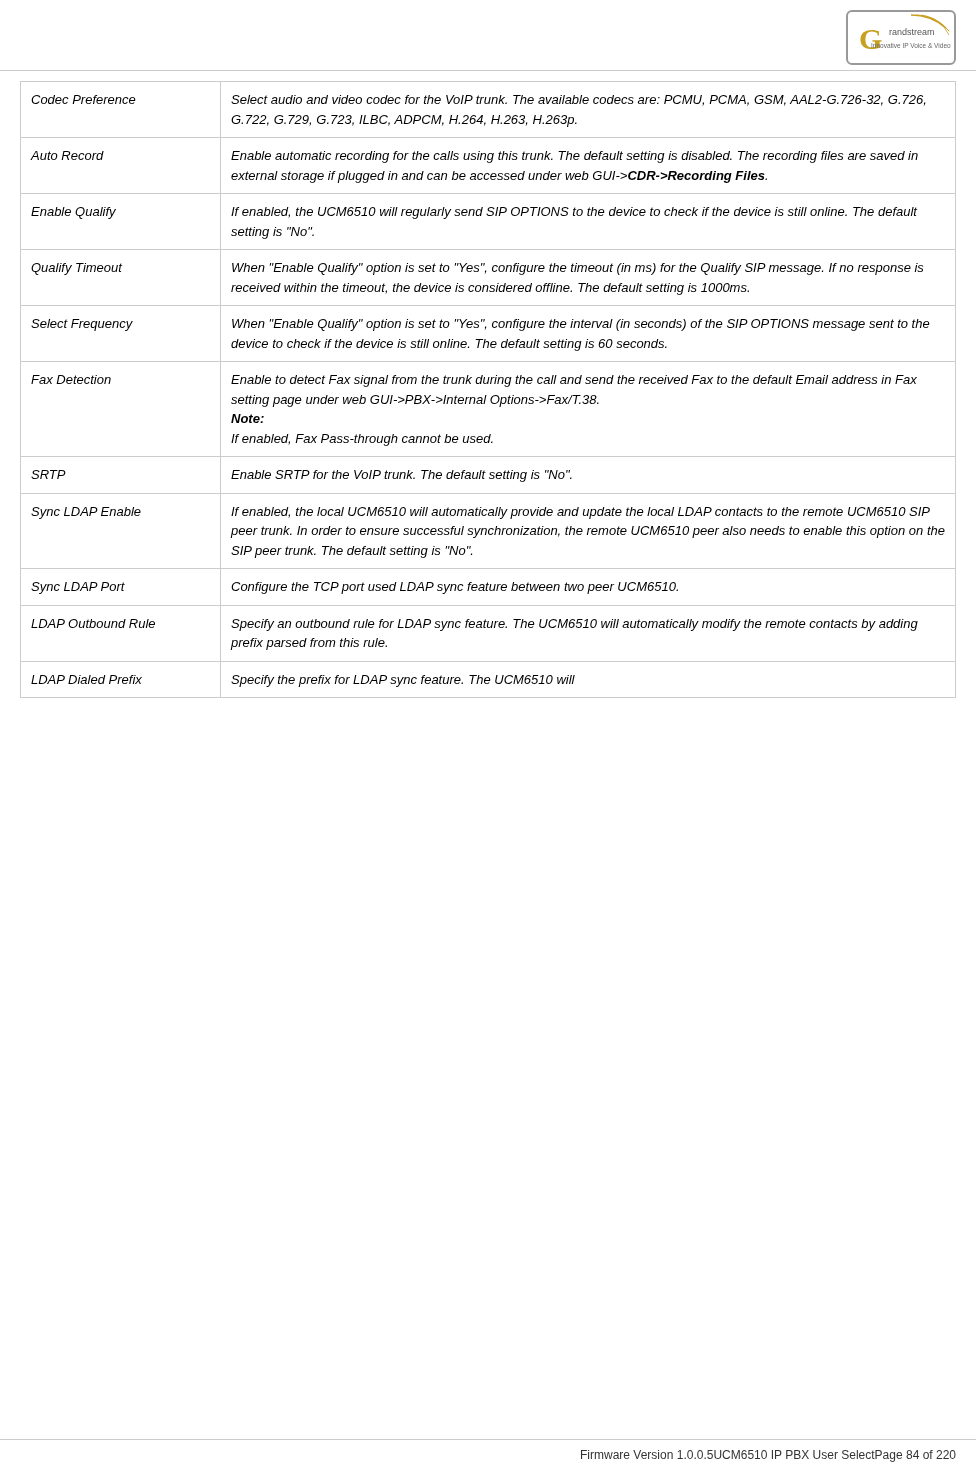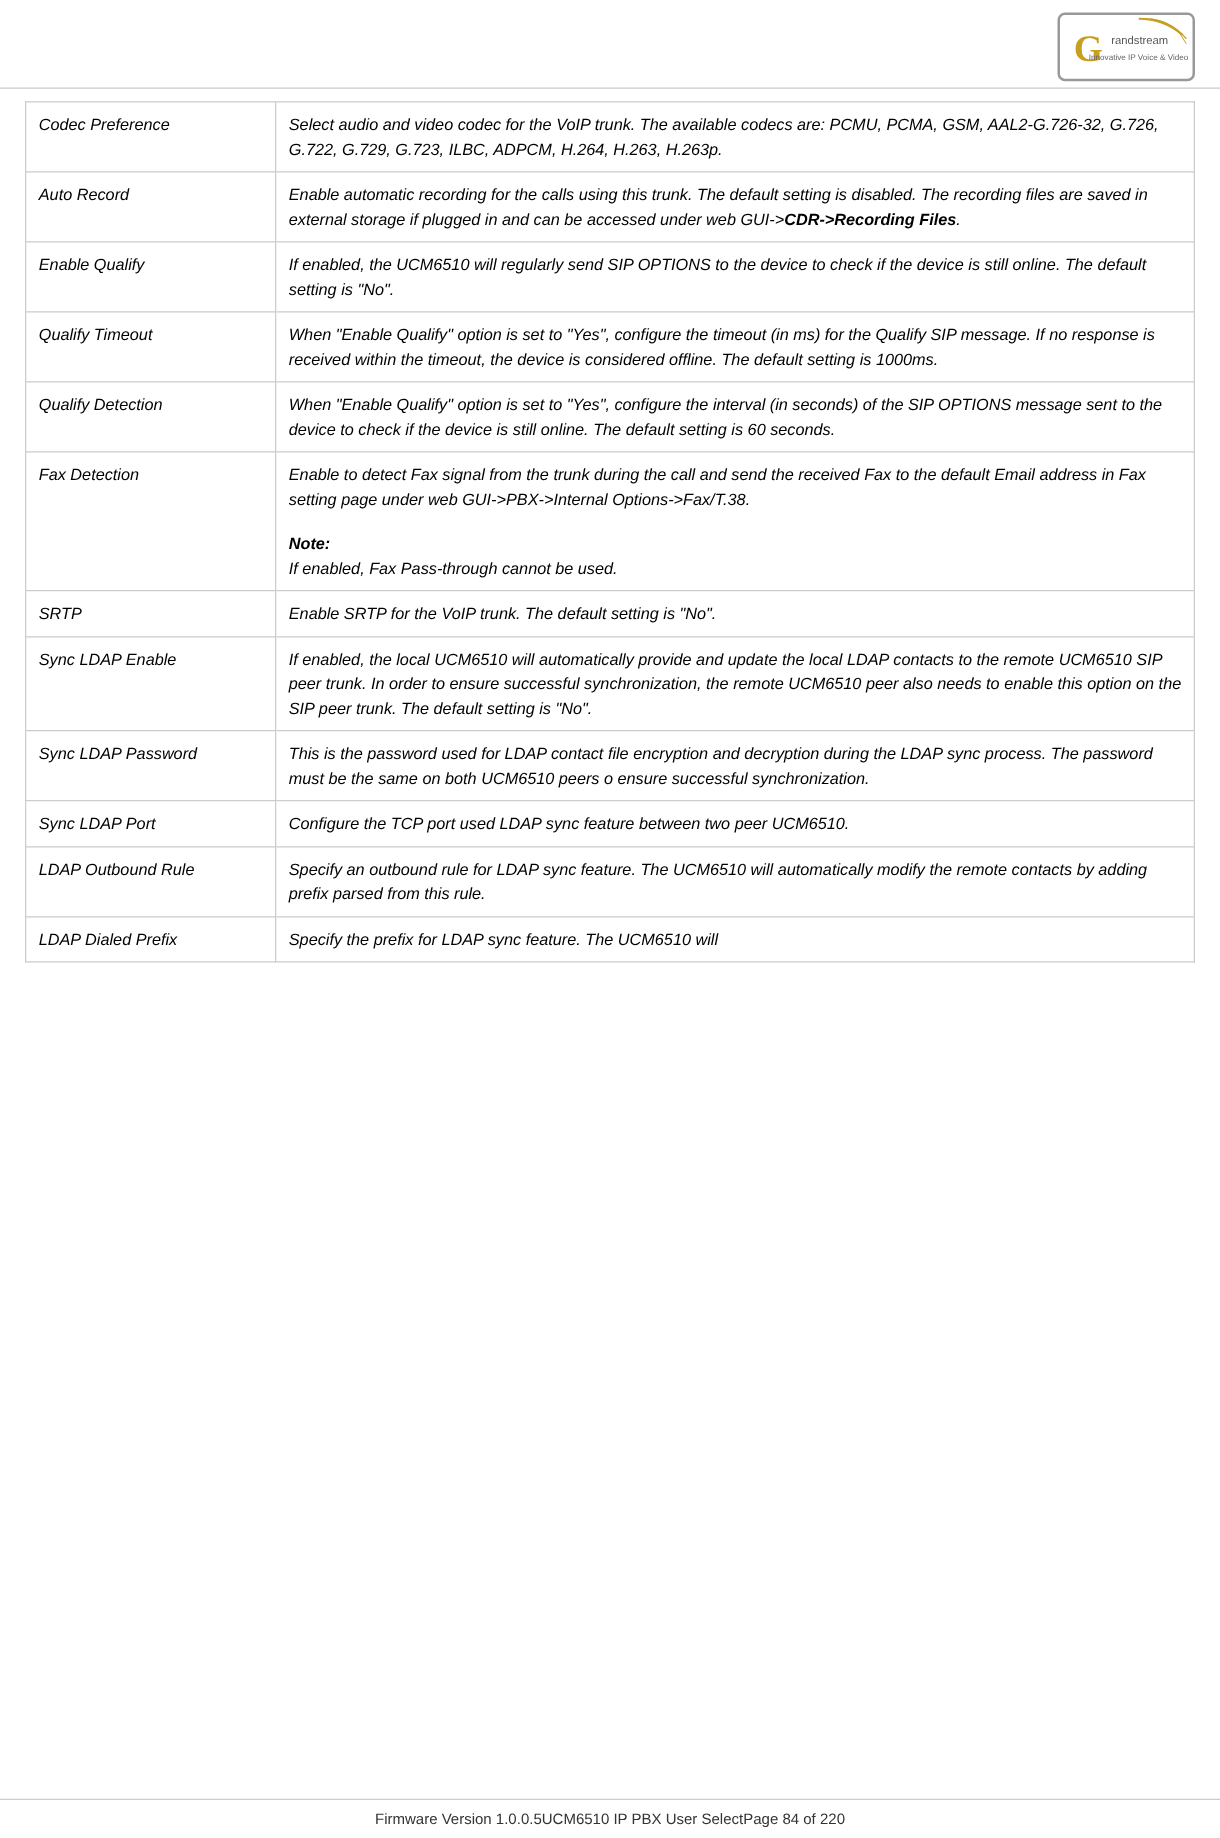--- a/index.html
+++ b/index.html
@@ -62,21 +62,21 @@
       padding-top: 10px;
     }
     .desc-col {
       font-size: 13px;
       line-height: 1.5;
     }
     .footer {
       border-top: 1px solid #ccc;
       padding: 8px 20px;
       display: flex;
-      justify-content: center;
+      justify-content: flex-end;
       font-size: 12px;
       color: #333;
     }
     .note-bold {
       font-weight: bold;
     }
   </style>
 </head>
 <body>
 
@@ -114,41 +114,37 @@
           </tr>
           <tr>
             <td class="label-col">Enable Qualify</td>
             <td class="desc-col">If enabled, the UCM6510 will regularly send SIP OPTIONS to the device to check if the device is still online. The default setting is "No".</td>
           </tr>
           <tr>
             <td class="label-col">Qualify Timeout</td>
             <td class="desc-col">When "Enable Qualify" option is set to "Yes", configure the timeout (in ms) for the Qualify SIP message. If no response is received within the timeout, the device is considered offline. The default setting is 1000ms.</td>
           </tr>
           <tr>
-            <td class="label-col">Qualify Detection</td>
+            <td class="label-col">Select Frequency</td>
             <td class="desc-col">When "Enable Qualify" option is set to "Yes", configure the interval (in seconds) of the SIP OPTIONS message sent to the device to check if the device is still online. The default setting is 60 seconds.</td>
           </tr>
           <tr>
             <td class="label-col">Fax Detection</td>
             <td class="desc-col">
-              <p style="margin-bottom: 16px;">Enable to detect Fax signal from the trunk during the call and send the received Fax to the default Email address in Fax setting page under web GUI-&gt;PBX-&gt;Internal Options-&gt;Fax/T.38.</p>
+              <p style="margin-bottom: 0;">Enable to detect Fax signal from the trunk during the call and send the received Fax to the default Email address in Fax setting page under web GUI-&gt;PBX-&gt;Internal Options-&gt;Fax/T.38.</p>
               <p><span class="note-bold">Note:</span><br>If enabled, Fax Pass-through cannot be used.</p>
             </td>
           </tr>
           <tr>
             <td class="label-col">SRTP</td>
             <td class="desc-col">Enable SRTP for the VoIP trunk. The default setting is "No".</td>
           </tr>
           <tr>
             <td class="label-col">Sync LDAP Enable</td>
             <td class="desc-col">If enabled, the local UCM6510 will automatically provide and update the local LDAP contacts to the remote UCM6510 SIP peer trunk. In order to ensure  successful  synchronization,  the  remote  UCM6510  peer  also needs to enable this option on the SIP peer trunk. The default setting is "No".</td>
-          </tr>
-          <tr>
-            <td class="label-col">Sync LDAP Password</td>
-            <td class="desc-col">This  is  the  password  used  for  LDAP  contact  file  encryption  and decryption during the LDAP sync process. The password must be the same on both UCM6510 peers o ensure successful synchronization.</td>
           </tr>
           <tr>
             <td class="label-col">Sync LDAP Port</td>
             <td class="desc-col">Configure  the  TCP  port  used  LDAP  sync  feature  between  two  peer UCM6510.</td>
           </tr>
           <tr>
             <td class="label-col">LDAP Outbound Rule</td>
             <td class="desc-col">Specify  an  outbound  rule  for  LDAP  sync  feature.  The  UCM6510  will automatically modify the remote contacts by adding prefix parsed from this rule.</td>
           </tr>
           <tr>

